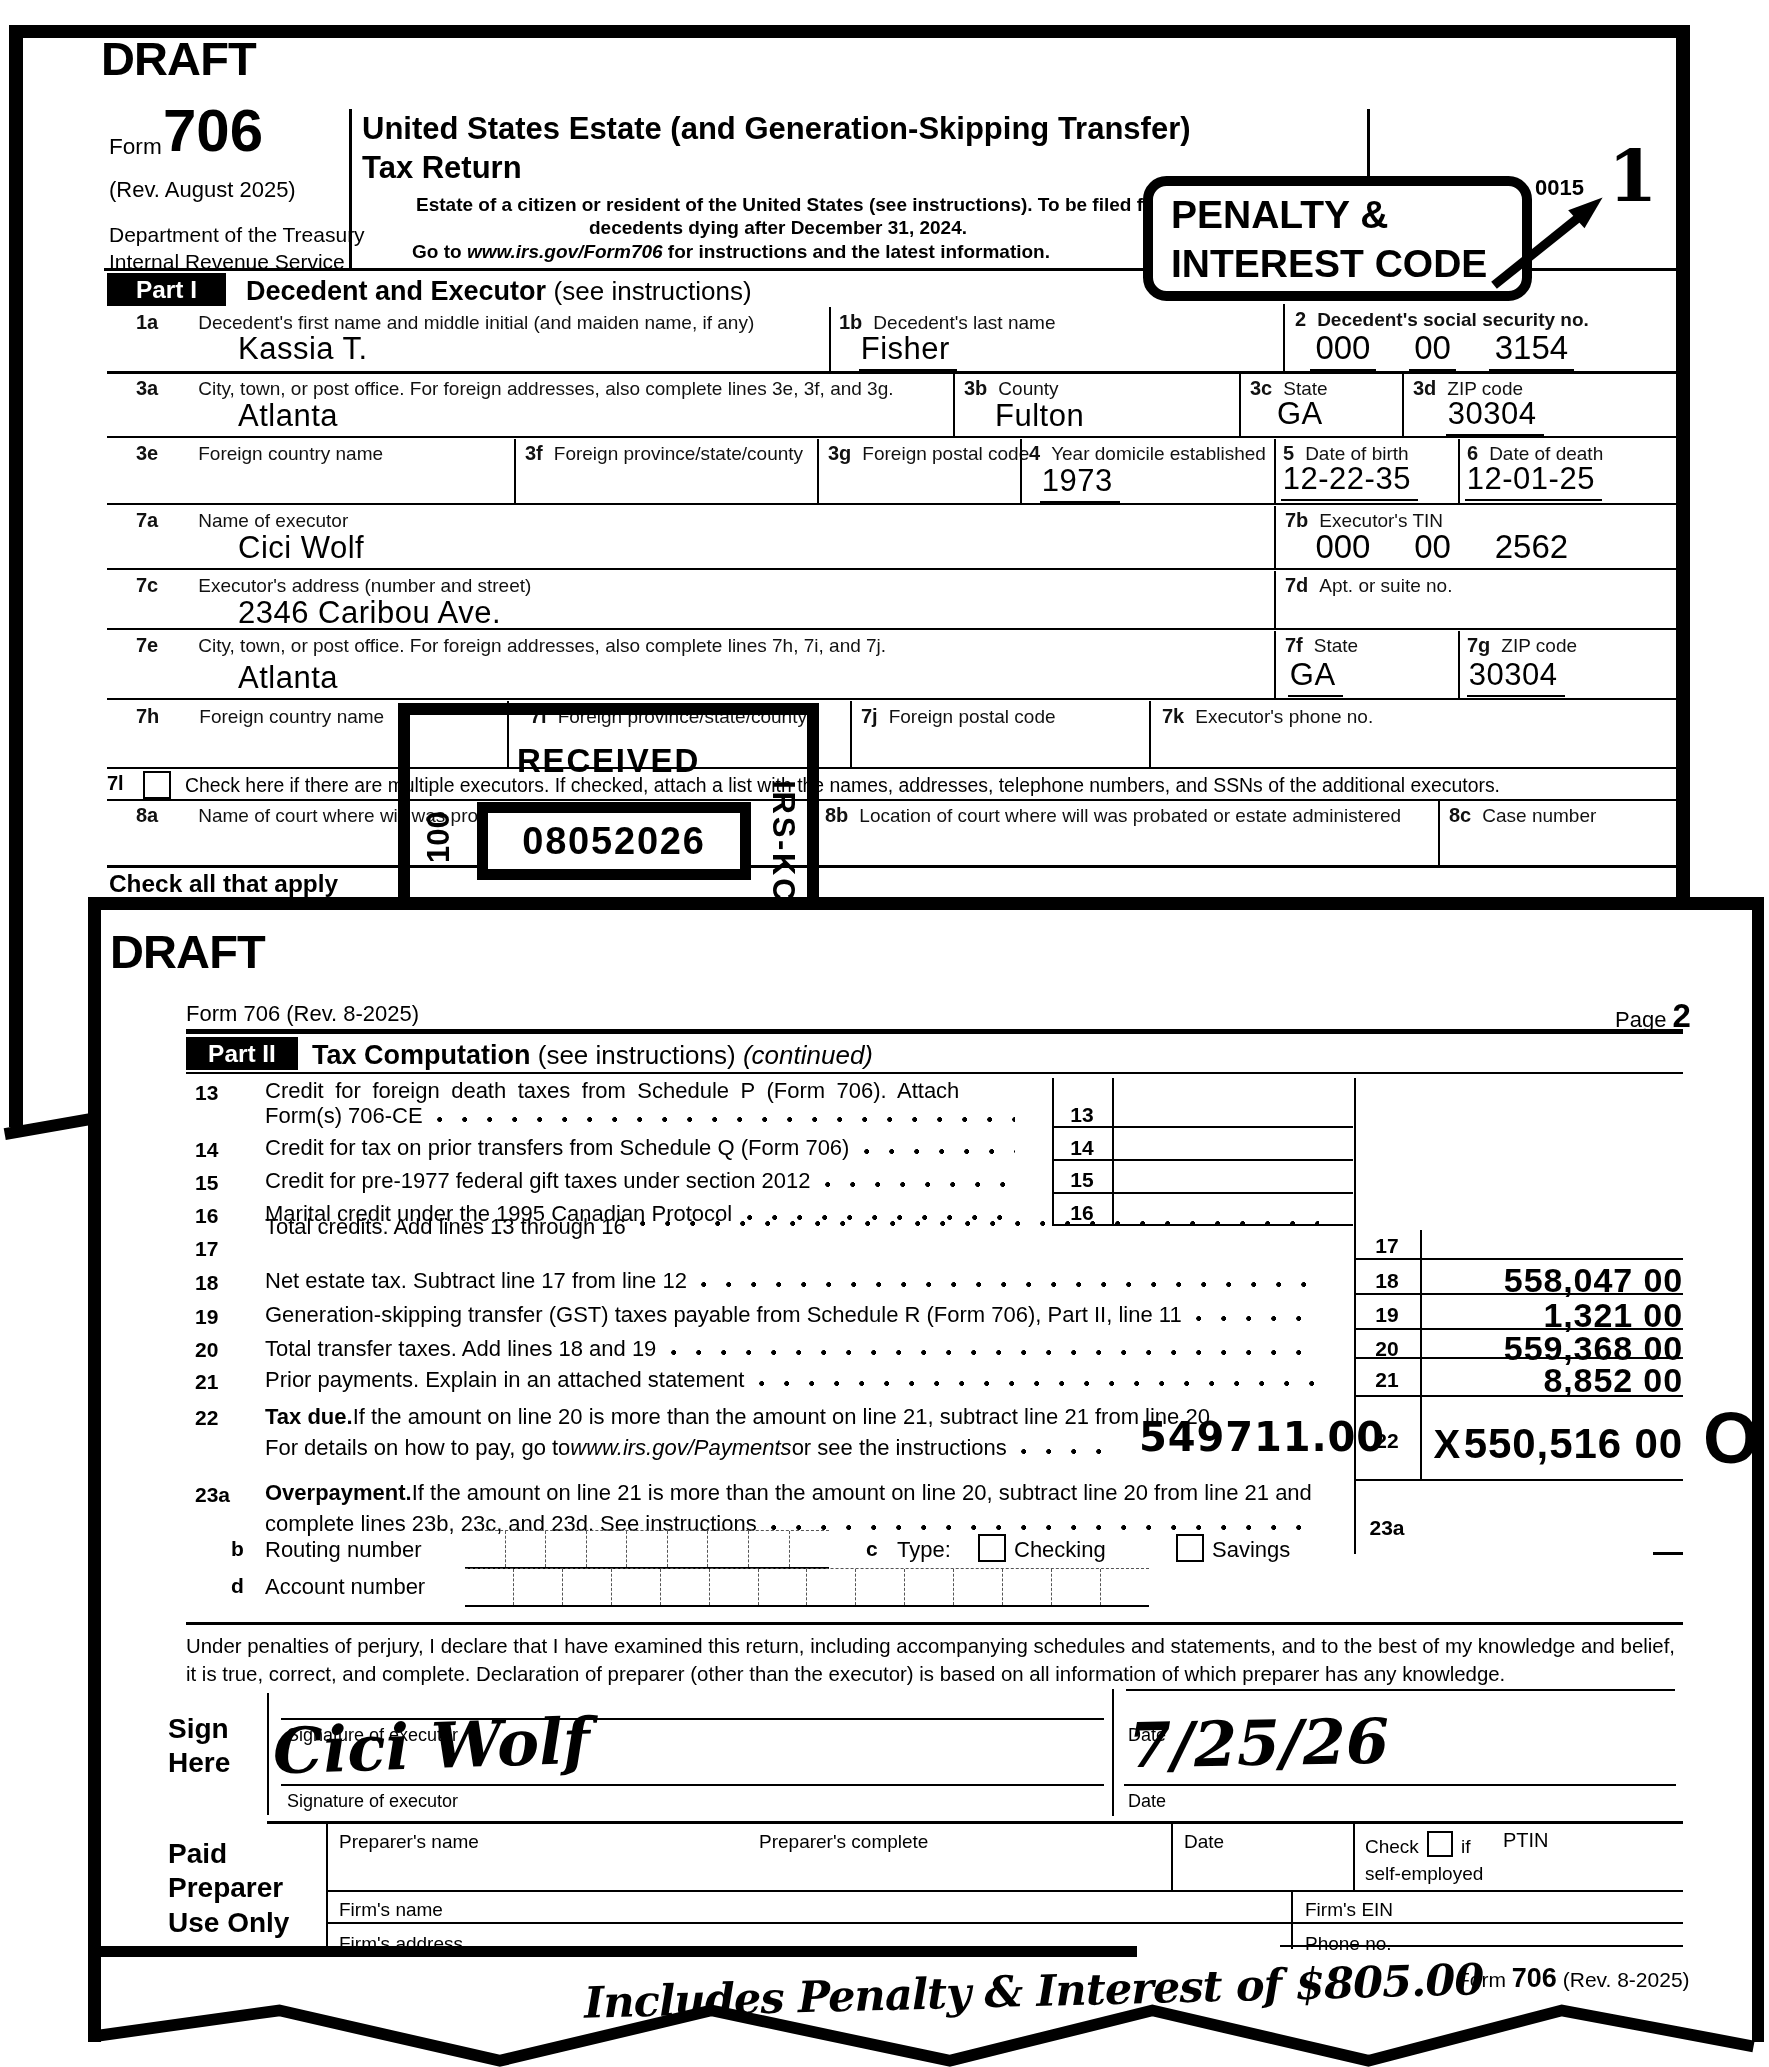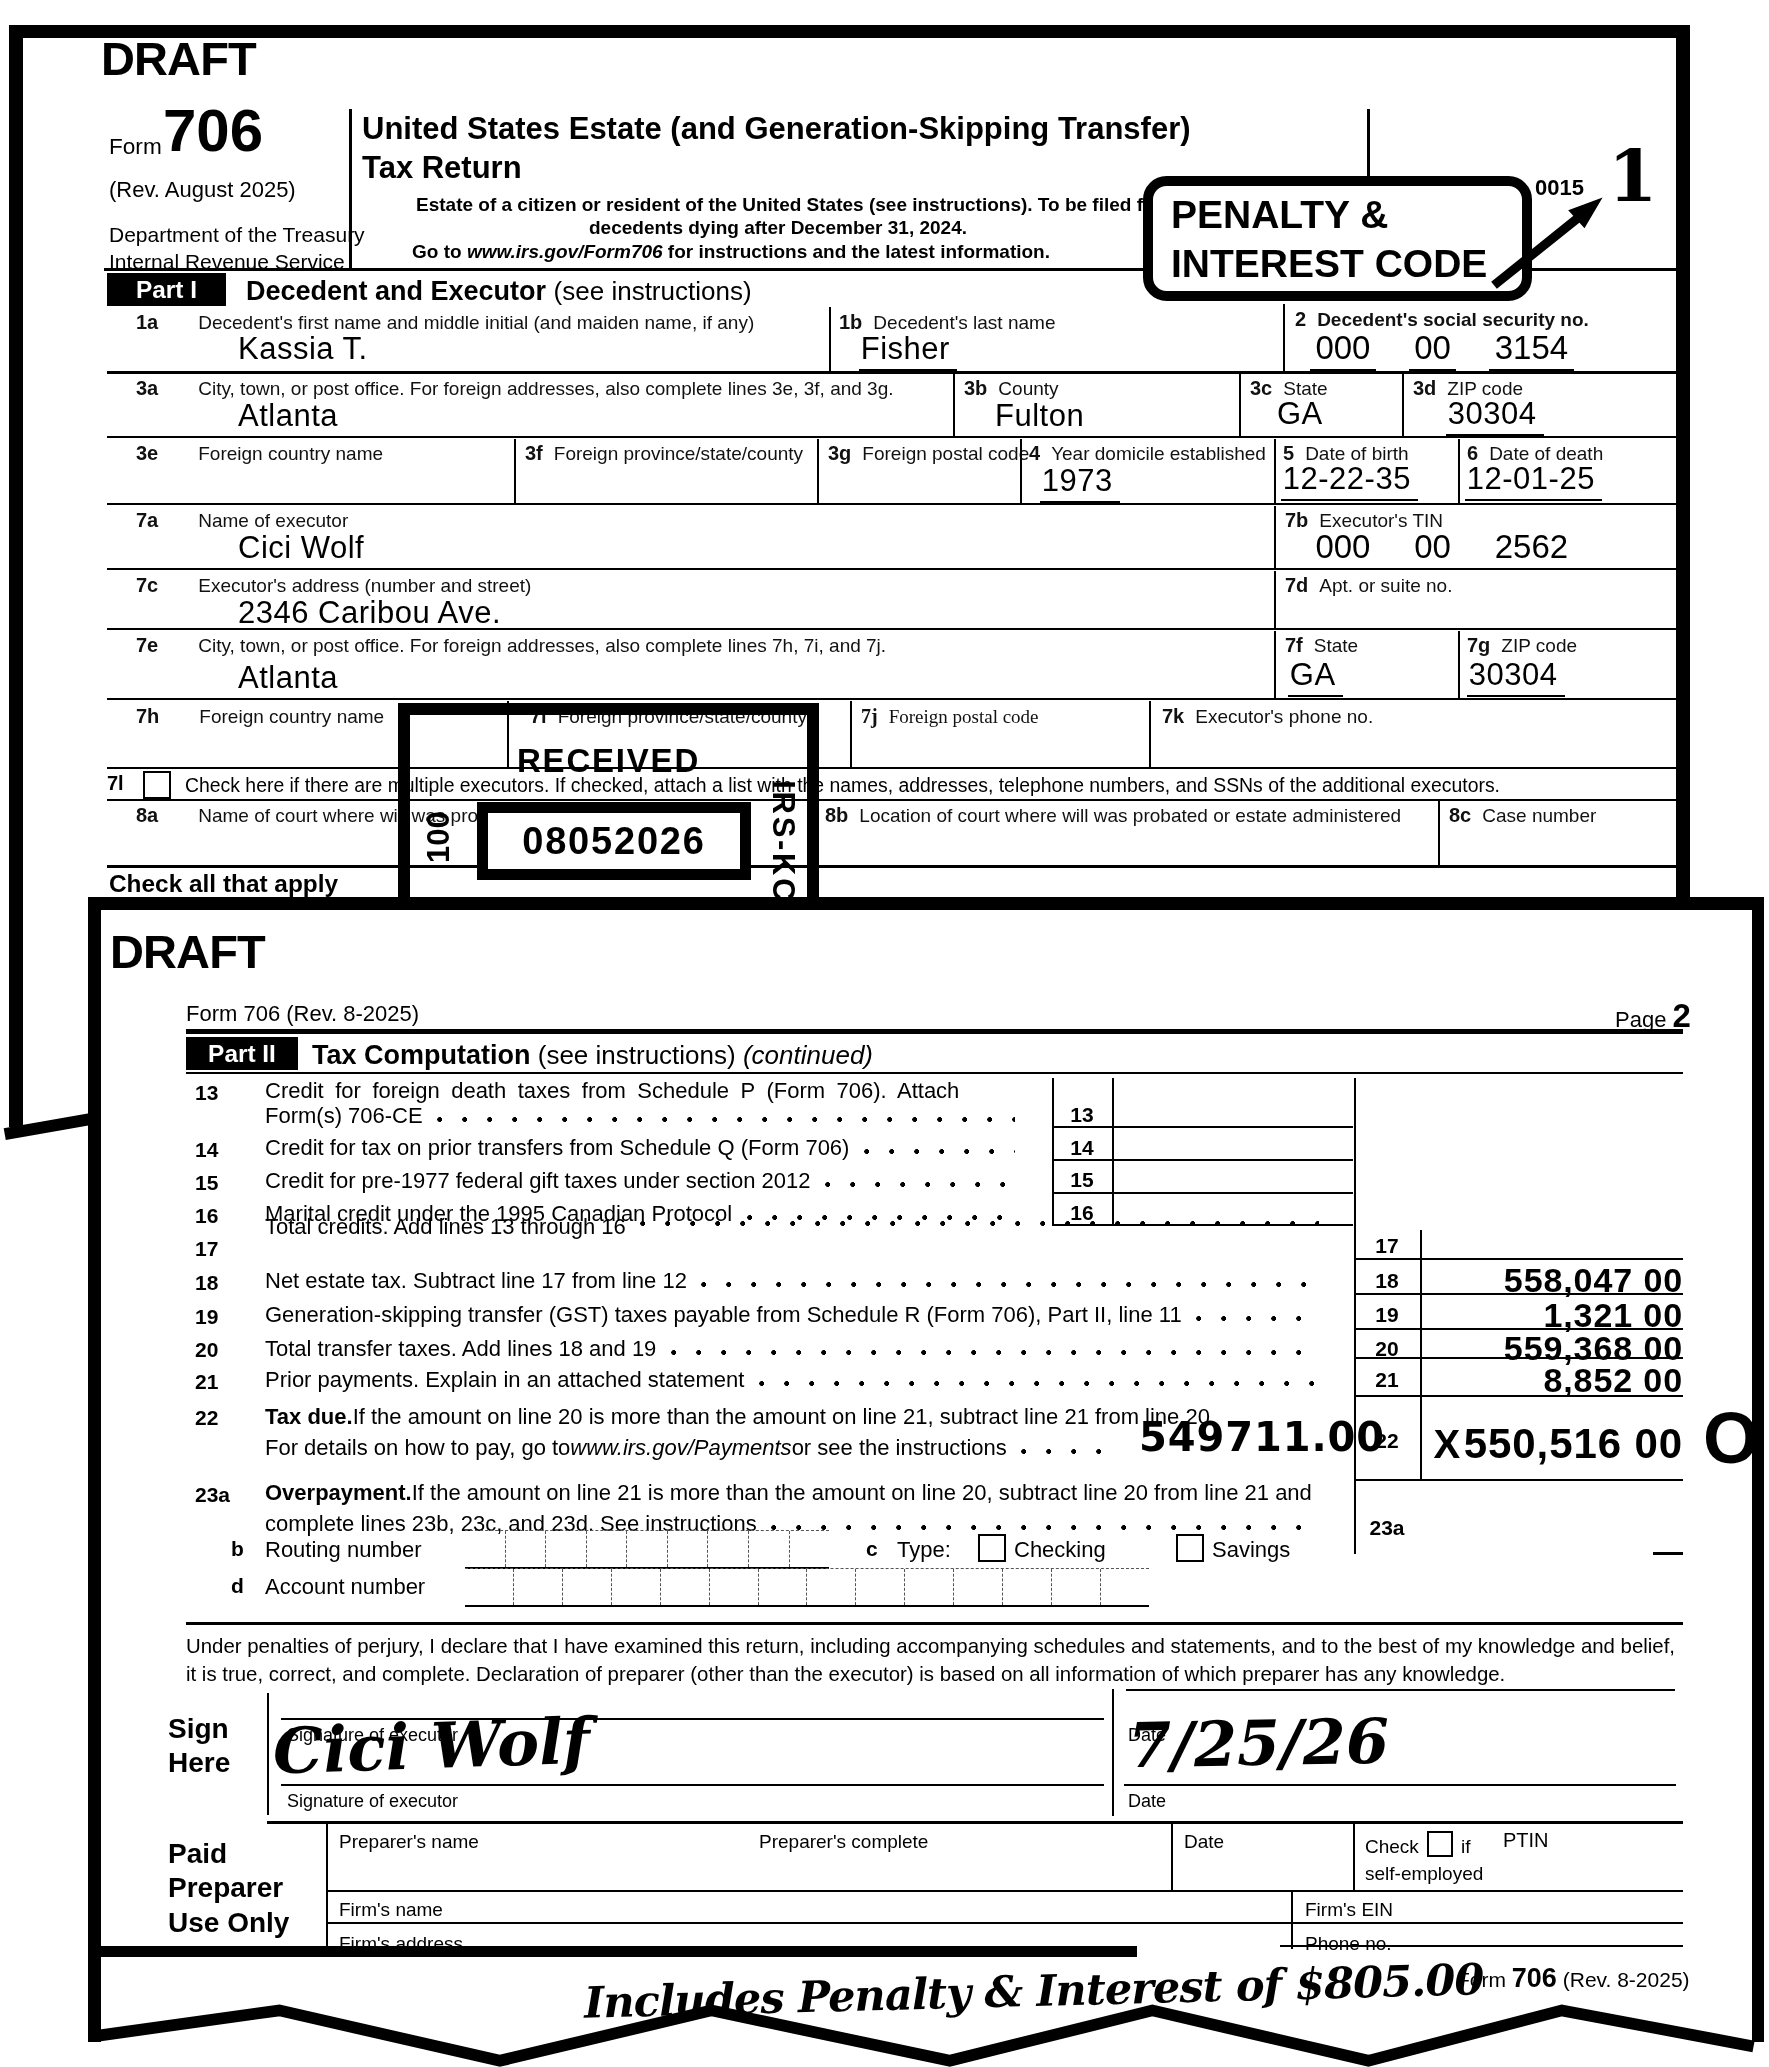--- a/index.html
+++ b/index.html
@@ -147,21 +147,21 @@
   <div class="val uv" style="left:1288px;top:657px;">GA</div>
   <div class="vline" style="left:1458px;top:631px;height:68px;"></div>
   <div class="lb" style="left:1467px;top:634px;"><span class="no2">7g</span><span>ZIP code</span></div>
   <div class="val uv" style="left:1467px;top:657px;">30304</div>
   <div class="hline" style="left:107px;top:698px;width:1571px;"></div>
 
   <div class="lb" style="left:136px;top:705px;"><span class="no">7h</span><span>Foreign country name</span></div>
   <div class="vline" style="left:507px;top:701px;height:66px;"></div>
   <div class="lb" style="left:530px;top:705px;"><span class="no2">7i</span><span>Foreign province/state/county</span></div>
   <div class="vline" style="left:850px;top:701px;height:66px;"></div>
-  <div class="lb" style="left:861px;top:705px;font-family:Liberation Serif, serif;"><span class="no2">7j</span><span>Foreign postal code</span></div>
+  <div class="lb" style="left:861px;top:705px;"><span class="no2">7j</span><span>Foreign postal code</span></div>
   <div class="vline" style="left:1149px;top:701px;height:66px;"></div>
   <div class="lb" style="left:1162px;top:705px;"><span class="no2">7k</span><span>Executor's phone no.</span></div>
   <div class="hline" style="left:107px;top:767px;width:1571px;"></div>
 
   <span class="abs" style="left:107px;top:772px;font-size:20px;font-weight:bold;">7l</span>
   <div class="cb" style="left:143px;top:771px;width:23.5px;height:23.5px;"></div>
   <div class="abs" style="left:185px;top:774px;font-size:19.4px;white-space:nowrap;">Check here if there are multiple executors. If checked, attach a list with the names, addresses, telephone numbers, and SSNs of the additional executors.</div>
   <div class="hline" style="left:107px;top:799px;width:1571px;"></div>
 
   <div class="lb" style="left:136px;top:804px;"><span class="no">8a</span><span>Name of court where will was probated or estate administered</span></div>

